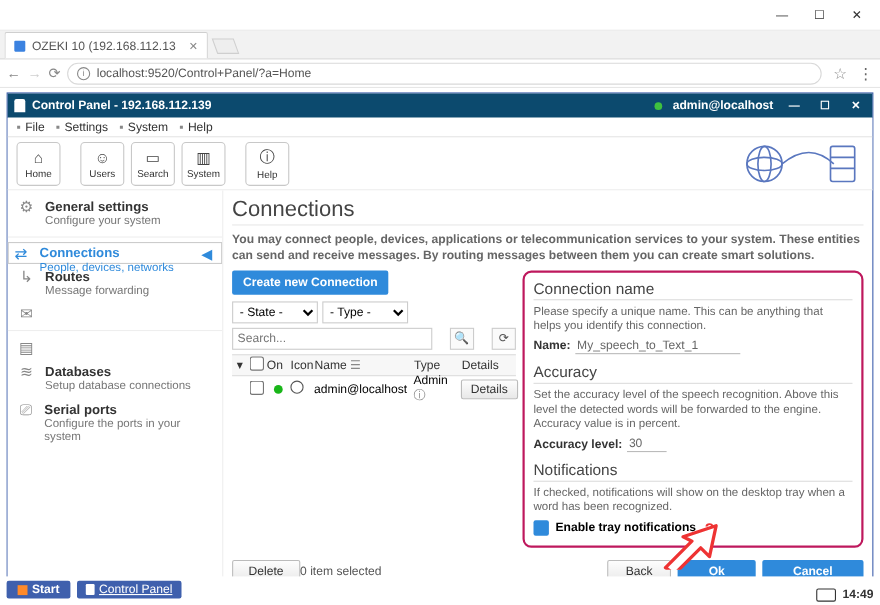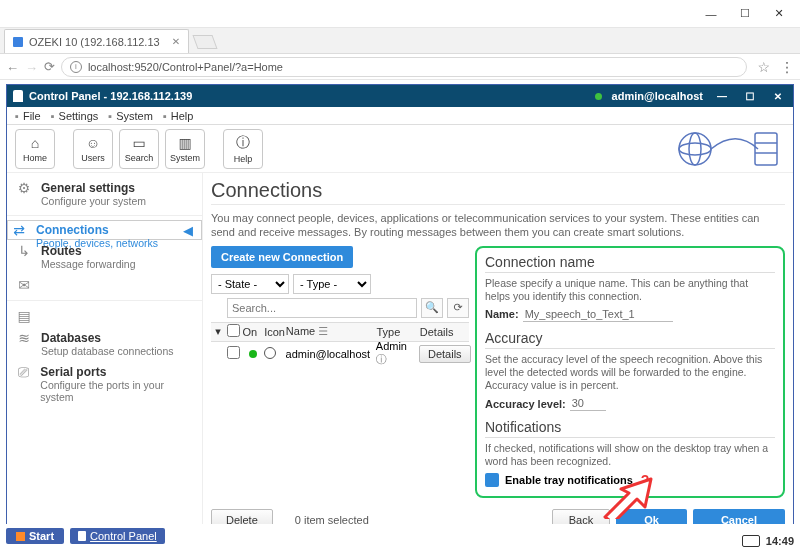--- a/index.html
+++ b/index.html
@@ -49,56 +49,56 @@
   .sb-sub { color:#777; font-size:10.5px; }
   .sb-item.sel .sb-title { color:#2f8adb; }
   .sb-item.sel .sb-sub { color:#2f8adb; }
   .sb-item.sel .sb-ico { color:#2f8adb; }
   .sb-sep { height:1px; background:#eee; margin:4px 0; }
   .arrow-mark { color:#2f8adb; font-size:13px; margin-left:auto; align-self:center; padding-right:6px;}
 
   
   .main { flex:1; padding:4px 8px 0 8px; overflow:hidden; position:relative; }
   .page-title { font-size:20px; color:#444; font-weight:300; margin:2px 0 0 0; }
-  .page-desc { font-size:11px; color:#666; margin:2px 0 6px 0; line-height:1.3; }
+  .page-desc { font-size:11px; color:#666; margin:2px 0 6px 0; line-height:1.3;font-weight:bold; }
   .hr  { height:1px; background:#e8e8e8; margin:2px 0 6px 0; }
 
   .pane-row { display:flex; gap:6px; }
   .left-pane { width:258px; }
-  .right-pane { flex:1; border:2px solid #22c55e; border-radius:8px; padding:6px 8px 8px 8px; }
+  .right-pane { flex:1; border:2px solid #be185d; border-radius:8px; padding:6px 8px 8px 8px; }
   .right-pane .sect-head { font-size:14px; color:#444; font-weight:400; border-bottom:1px solid #ddd; padding-bottom:2px; margin-bottom:4px; }
   .right-pane .sect-desc { font-size:10.5px; color:#666; margin-bottom:4px; line-height:1.25; }
   .formrow { font-size:11px; color:#333; display:flex; align-items:center; gap:4px; margin-bottom:8px; }
   .formrow input[type=text] { border:none; border-bottom:1px solid #bbb; font-size:11px; padding:1px 2px; color:#666; }
   .chk-wrap { display:flex; align-items:center; gap:6px; font-size:11px; }
   .chk-wrap .cbox { width:14px; height:14px; background:#2f8adb; border-radius:2px; }
   .qmark { color:#e33; font-weight:bold; font-size:14px; margin-left:2px;}
 
   .btn-blue { background:#2f8adb; color:#fff; border:none; padding:5px 10px; font-size:11px; font-weight:bold; border-radius:2px; }
   .toolbar-group { display:flex; gap:4px; margin:6px 0 4px 0; }
   .sel { border:1px solid #ccc; background:#fff; font-size:11px; padding:2px; height:20px; }
-  .search-row { display:flex; gap:4px; margin-bottom:4px;margin-left:16px; }
+  .search-row { display:flex; gap:16px; margin-bottom:4px; }
   .search-row input { flex:1; border:1px solid #ccc; font-size:11px; padding:2px 4px; color:#999; }
   .reload { border:1px solid #ccc; width:22px; height:20px; background:#fafafa; display:flex; align-items:center; justify-content:center; font-size:11px; color:#555; }
 
   .grid-head, .grid-row { display:flex; align-items:center; font-size:11px; }
   .grid-head { background:#f7f7f7; border-top:1px solid #ddd; border-bottom:1px solid #ddd; color:#333; height:20px; }
   .col-caret{ width:14px; text-align:center; }
   .col-chk  { width:18px; text-align:center; }
   .col-on   { width:22px; }
   .col-icon { width:22px; }
   .col-name { width:92px; }
   .col-type { width:44px; }
   .col-det  { width:50px; }
   .grid-row { height:24px; }
   .status-dot { width:8px; height:8px; background:#19b619; border-radius:50%; margin:auto; }
   .btn-gray { background:linear-gradient(#fdfdfd,#e8e8e8); border:1px solid #bbb; font-size:11px; padding:2px 8px; border-radius:2px; color:#333; }
 
   .footer-row { position:absolute; bottom:4px; left:8px; right:8px; display:flex; align-items:center; }
-  .ft-left { display:flex; align-items:center; gap:22px; }
+  .ft-left { display:flex; align-items:center; gap:0; }
   .ft-left .sel-info { font-size:11px; color:#555; }
   .ft-right { margin-left:auto; display:flex; gap:6px; }
   .btn-blue.big { padding:5px 28px; }
 
   
   .bottom-gap { position:absolute; left:0; right:0; bottom:0; height:26px; background:#fff; }
   .taskbar { position:absolute; bottom:4px; left:6px; right:6px; height:20px; display:flex; align-items:center; gap:6px; font-size:11px; }
   .tb-btn { background:#3f60ad; color:#fff; padding:2px 10px; border-radius:2px; font-weight:bold; display:flex; align-items:center; gap:4px; }
   .tb-btn .sq { width:9px; height:9px; background:#ff8a2a; }
   .tb-task { background:#3f60ad; color:#fff; padding:2px 8px; border-radius:2px; display:flex; align-items:center; gap:4px;text-decoration:underline;}

